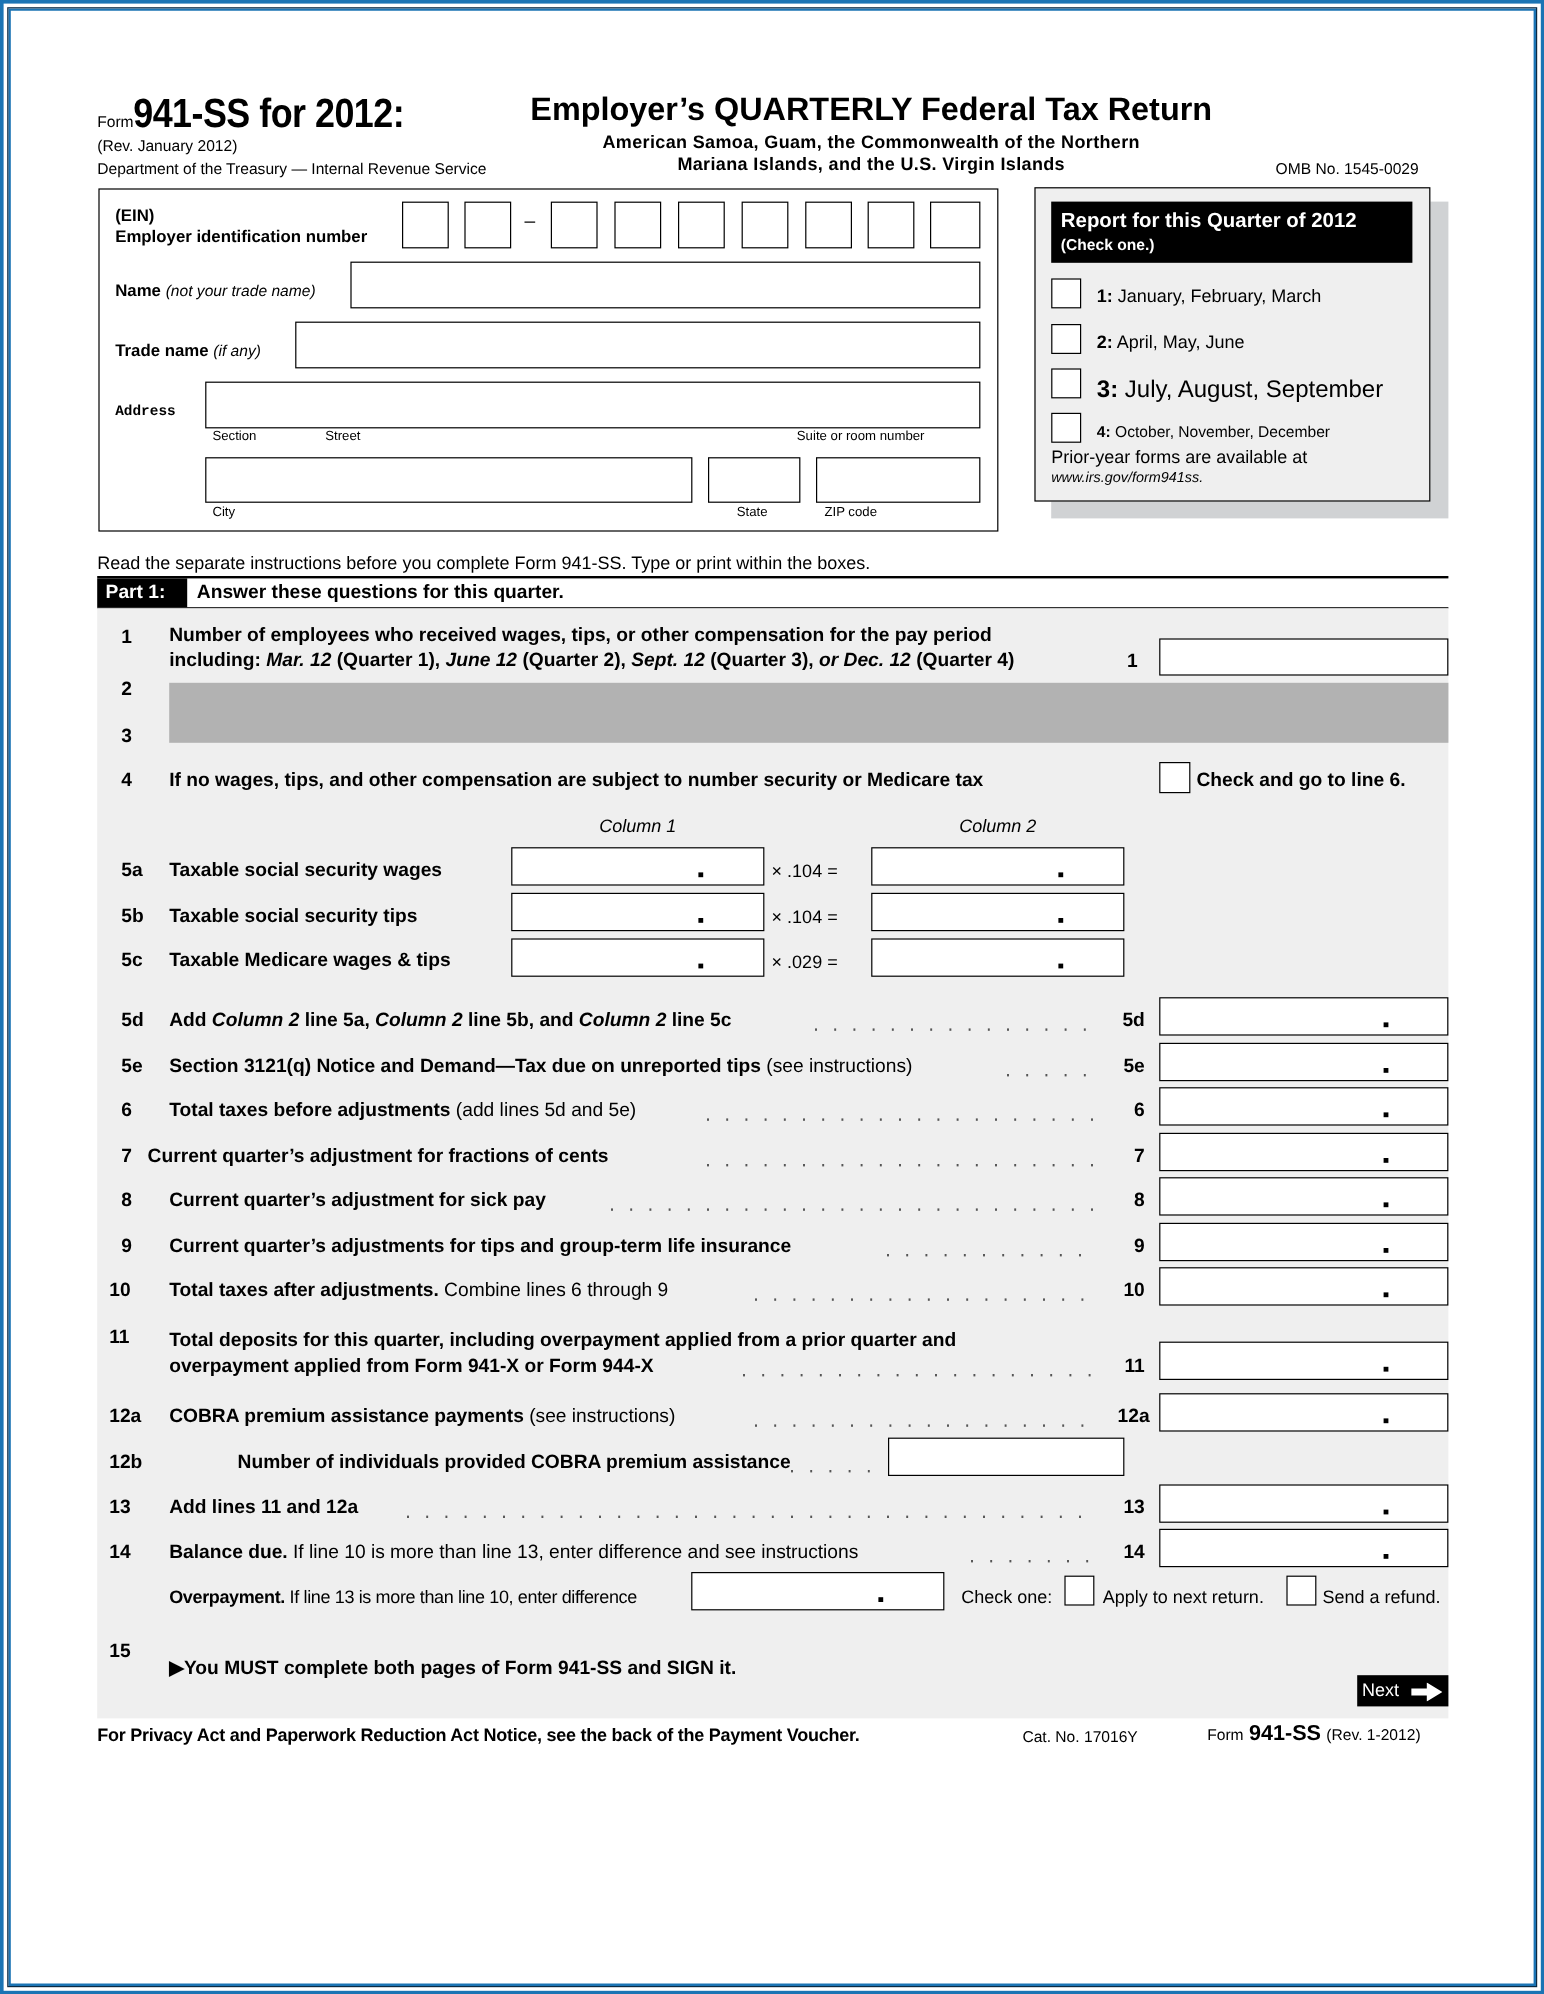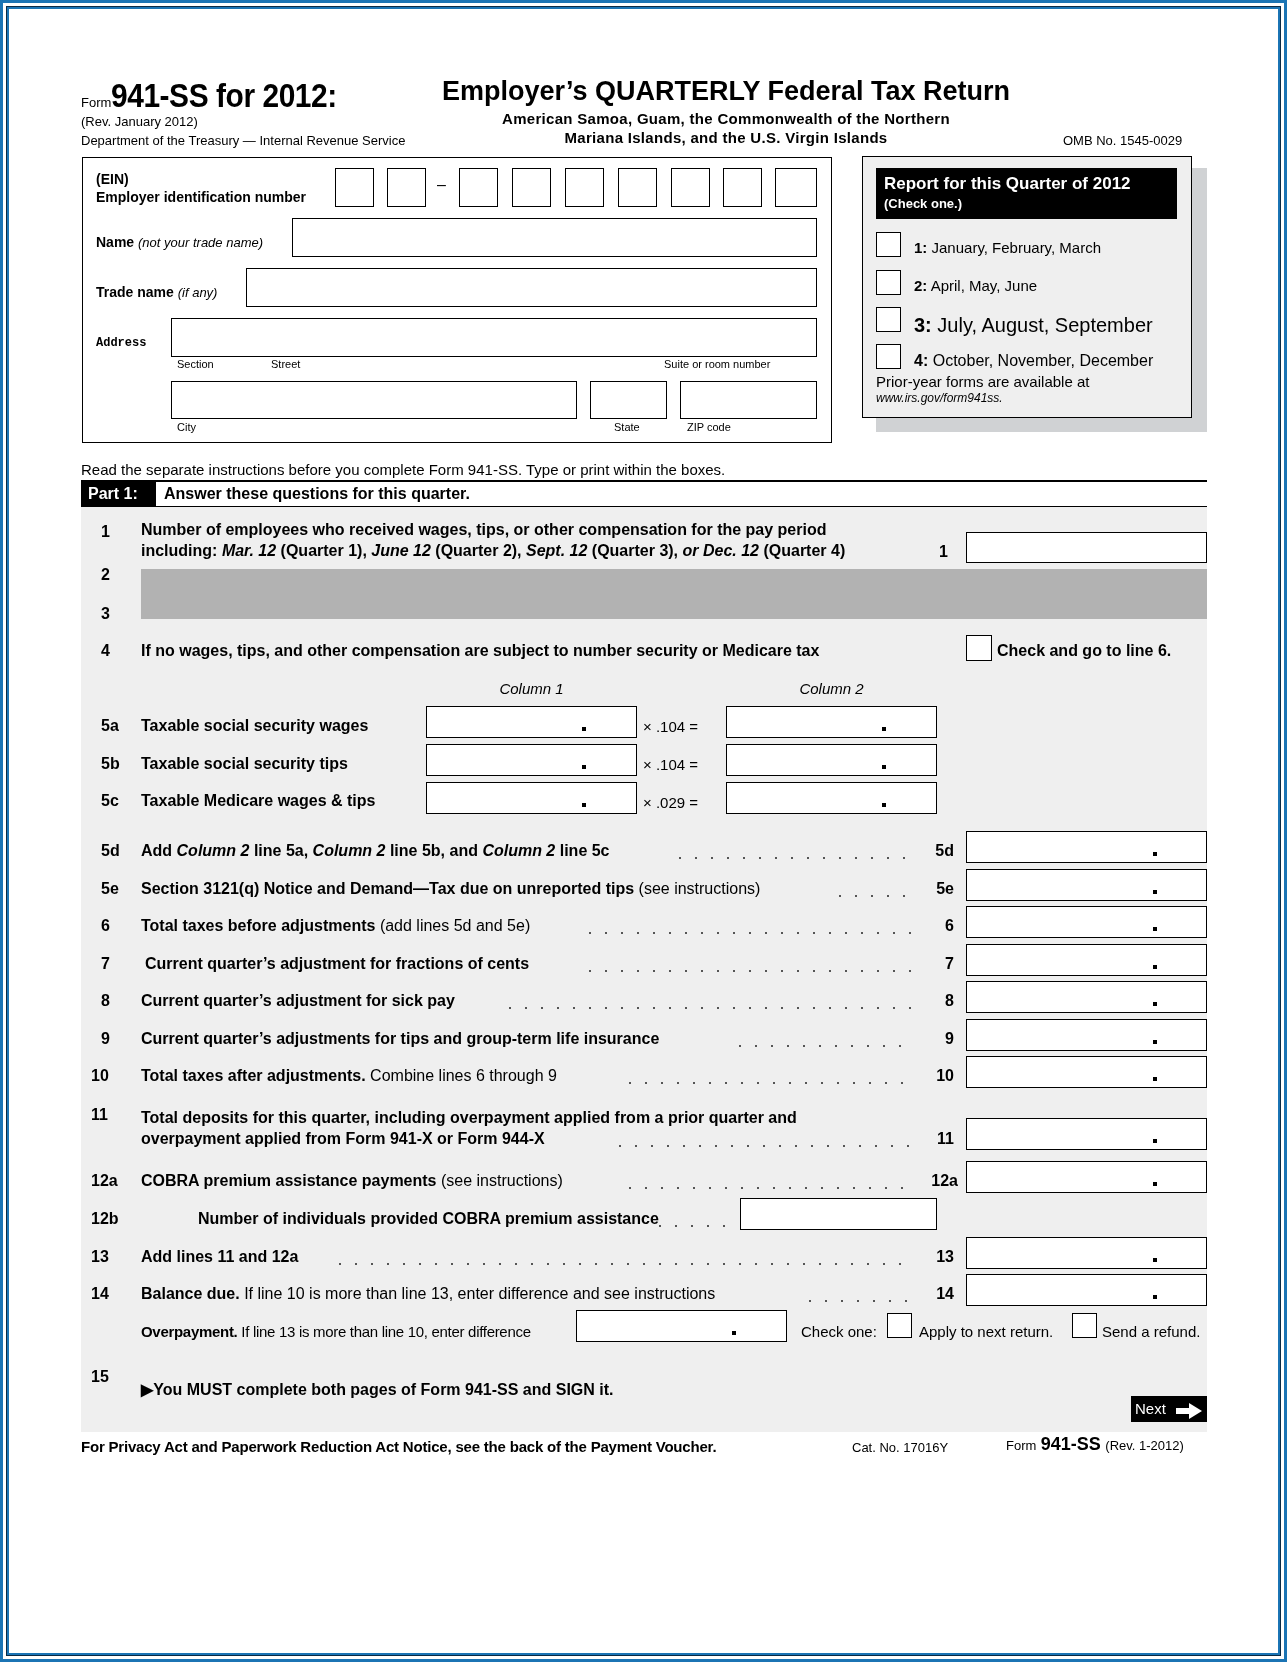--- a/index.html
+++ b/index.html
@@ -87,21 +87,21 @@
   <div class="abs bold" style="left:8px; top:28px; font-size:13px;">(Check one.)</div>
 </div>
 
 <div class="chk" style="left:876px; top:232px;"></div>
 <div class="abs" style="left:914px; top:239px; font-size:15px;"><b>1:</b> <span>January, February, March</span></div>
 <div class="chk" style="left:876px; top:270px;"></div>
 <div class="abs" style="left:914px; top:277px; font-size:15px;"><b>2:</b> <span>April, May, June</span></div>
 <div class="chk" style="left:876px; top:307px;"></div>
 <div class="abs" style="left:914px; top:314px; font-size:20px;"><b>3:</b> <span>July, August, September</span></div>
 <div class="chk" style="left:876px; top:344px;"></div>
-<div class="abs" style="left:914px; top:352px; font-size:16px;"><b>4:</b> <span>October, November, December</span></div>
+<div class="abs" style="left:914px; top:352px; font-size:13px;"><b>4:</b> <span>October, November, December</span></div>
 <div class="abs" style="left:876px; top:373px; font-size:15px;">Prior-year forms are available at</div>
 <div class="abs it" style="left:876px; top:391px; font-size:12px;">www.irs.gov/form941ss.</div>
 
 <div class="abs" style="left:81px; top:461px; font-size:15px;">Read the separate instructions before you complete Form 941-SS. Type or print within the boxes.</div>
 <div style="position:absolute; left:81px; top:480px; width:1126px; height:2px; background:#000;"></div>
 <div style="position:absolute; left:81px; top:482px; width:75px; height:24px; background:#000; color:#fff; font-weight:bold; font-size:16px; line-height:24px; text-indent:7px;">Part 1:</div>
 <div class="abs bold" style="left:164px; top:485px; font-size:16px;">Answer these questions for this quarter.</div>
 <div style="position:absolute; left:81px; top:506px; width:1126px; height:1px; background:#000;"></div>
 
 <div style="position:absolute; left:81px; top:507px; width:1126px; height:925px; background:#efefef;"></div>
@@ -172,21 +172,21 @@
 
 <div class="lnum" style="left:101px; top:917px;">6</div>
 <div class="ltext" style="left:141px; top:917px;"><b>Total taxes before adjustments</b><span> (add lines 5d and 5e)</span></div>
 <div class="leader" style="left:582px; top:932px; width:330px;"></div>
 <div class="rnum" style="left:918px; top:917px;">6</div>
 <div class="box" style="left:966px; top:906px; width:241px; height:32px;">
     <div class="dot" style="left:186px; top:20px;"></div>
   </div>
 
 <div class="lnum" style="left:101px; top:955px;">7</div>
-<div class="ltext bold" style="left:145px; top:955px;">Current quarter’s adjustment for fractions of cents</div>
+<div class="ltext bold" style="left:123px; top:955px;">Current quarter’s adjustment for fractions of cents</div>
 <div class="leader" style="left:582px; top:970px; width:330px;"></div>
 <div class="rnum" style="left:918px; top:955px;">7</div>
 <div class="box" style="left:966px; top:944px; width:241px; height:32px;">
     <div class="dot" style="left:186px; top:20px;"></div>
   </div>
 
 <div class="lnum" style="left:101px; top:992px;">8</div>
 <div class="ltext bold" style="left:141px; top:992px;">Current quarter’s adjustment for sick pay</div>
 <div class="leader" style="left:502px; top:1007px; width:410px;"></div>
 <div class="rnum" style="left:918px; top:992px;">8</div>

